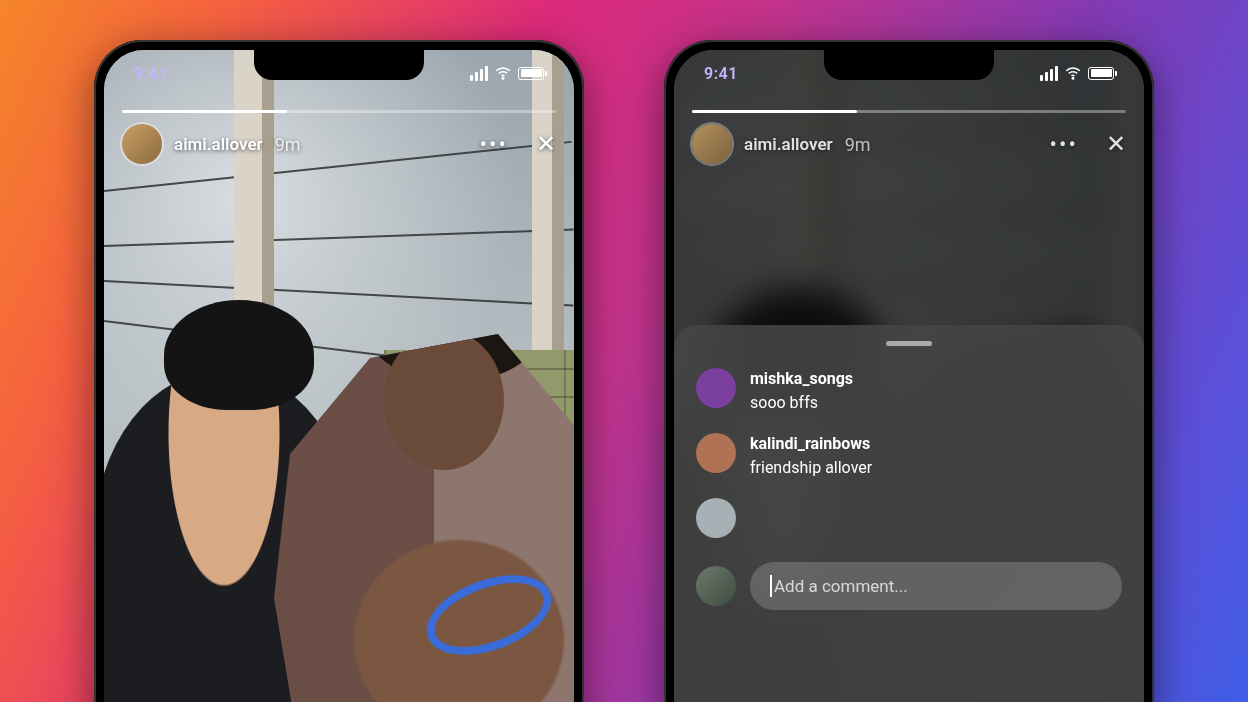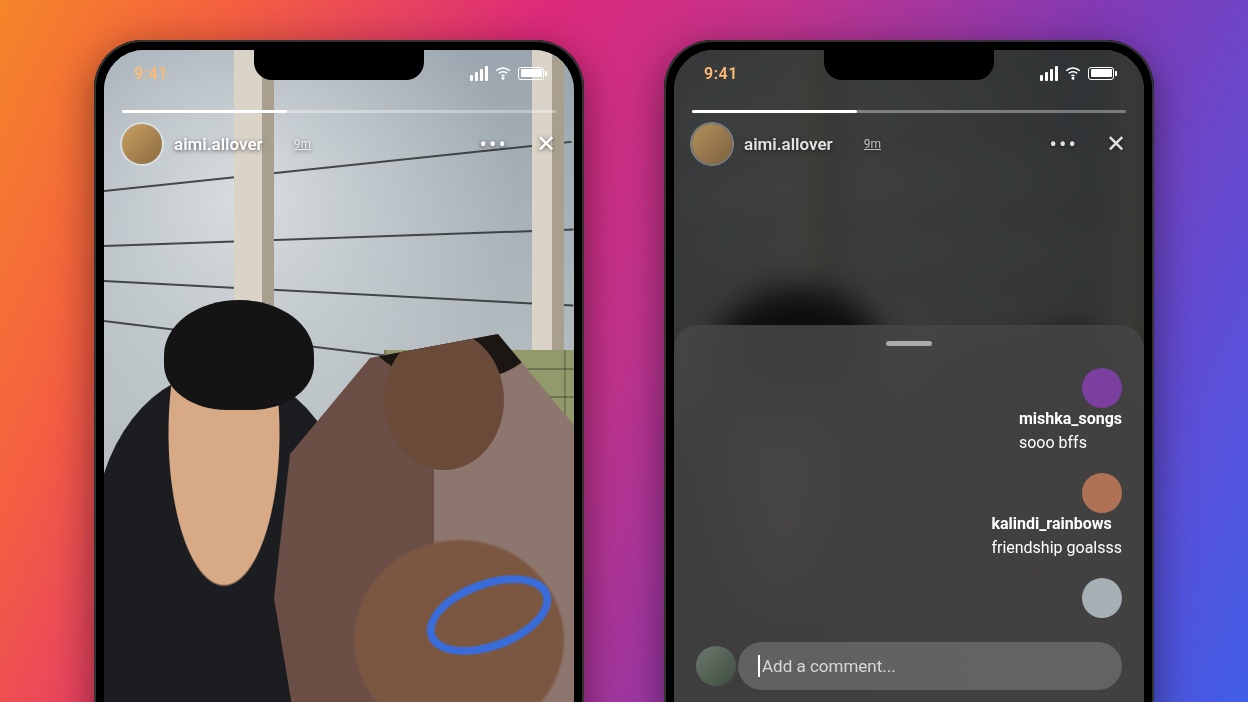--- a/index.html
+++ b/index.html
@@ -47,21 +47,21 @@
   }
 
   .statusbar {
     position: absolute;
     top: 0; left: 0; right: 0;
     height: 46px;
     display: flex;
     justify-content: space-between;
     align-items: center;
     padding: 0 30px;
-    color: #fdba74;
+    color: #c4b5fd;
     z-index: 40;
     font-weight: 600;
   }
   .statusbar .time { font-size: 16px; letter-spacing: .5px; }
   .status-icons { display: flex; gap: 6px; align-items: center; }
   .sig { display: flex; gap: 2px; align-items: flex-end; }
   .sig span { width: 3px; background: #fff; border-radius: 1px; }
   .sig span:nth-child(1){height:6px}.sig span:nth-child(2){height:9px}
   .sig span:nth-child(3){height:12px}.sig span:nth-child(4){height:15px}
   .wifi { width: 18px; height: 18px; }
@@ -112,42 +112,42 @@
       repeating-linear-gradient(0deg, rgba(80,50,50,.45) 0 3px, transparent 3px 28px);
     clip-path: polygon(5% 100%, 0 50%, 12% 15%, 45% 0, 90% 8%, 100% 45%, 98% 100%);
   }
 
   .progress { position:absolute; top:60px; left:18px; right:18px; height:3px; background:rgba(255,255,255,.35); border-radius:2px; z-index:30;}
   .progress>div{height:100%;width:38%;background:#fff;border-radius:2px;}
 
   .story-hdr { position:absolute; top:74px; left:18px; right:18px; display:flex; align-items:center; gap:12px; z-index:30; color:#fff;text-align:right;}
   .avatar { width:40px;height:40px;border-radius:50%;background:linear-gradient(135deg,#c9a063,#8b6a3f);flex-shrink:0;box-shadow:0 0 0 2px rgba(255,255,255,.4);}
   .uname{font-weight:600;font-size:17px;text-shadow:0 1px 4px rgba(0,0,0,.6);}
-  .tstamp{font-size:12px;color:rgba(255,255,255,.8);margin-left:19px;text-shadow:0 1px 4px rgba(0,0,0,.6);text-decoration:underline;}
+  .tstamp{font-size:18px;color:rgba(255,255,255,.8);margin-left:0;text-shadow:0 1px 4px rgba(0,0,0,.6);}
   .hdr-spacer{flex:1;}
   .more{font-size:22px;letter-spacing:2px;color:#fff;text-shadow:0 1px 4px rgba(0,0,0,.6);}
   .close{font-size:24px;color:#fff;margin-left:16px;text-shadow:0 1px 4px rgba(0,0,0,.6);}
 
   .dim{position:absolute;inset:0;background:rgba(15,15,15,.58);z-index:20;}
 
   .sheet{position:absolute;left:0;right:0;bottom:0;top:275px;z-index:30;
     background:rgba(70,70,72,.85);
     backdrop-filter: blur(20px);
     border-top-left-radius:24px;border-top-right-radius:24px;
     padding:16px 22px 0;
     display:flex;flex-direction:column;
   }
   .grabber{width:46px;height:5px;background:rgba(255,255,255,.55);border-radius:3px;margin:0 auto 12px;}
 
-  .comment{display:flex;padding:10px 0;align-items:flex-end;flex-direction:column;}
+  .comment{display:flex;gap:14px;padding:10px 0;align-items:flex-start;}
   .cavatar{width:40px;height:40px;border-radius:50%;flex-shrink:0;}
   .ctxt{color:#fff;font-size:16px;line-height:1.35;}
   .cuser{font-weight:700;display:block;margin-bottom:2px;}
 
-  .inputrow{display:flex;gap:2px;align-items:center;padding:14px 0 16px;}
+  .inputrow{display:flex;gap:14px;align-items:center;padding:14px 0 16px;}
   .pill{flex:1;height:48px;border-radius:24px;background:rgba(255,255,255,.18);display:flex;align-items:center;padding:0 20px;color:rgba(255,255,255,.75);font-size:17px;}
   .pill .caret{width:2px;height:22px;background:#fff;margin-right:2px;animation:blink 1s step-end infinite;}
   @keyframes blink{50%{opacity:0;}}
 
   .blurimg{filter: blur(14px) brightness(.6);transform:scale(1.1);}
 </style>
 </head>
 <body>
 
 <div class="phone">
@@ -266,21 +266,21 @@
         <div class="cavatar" style="background:#7b3fa0"></div>
         <div class="ctxt">
           <span class="cuser">mishka_songs</span>
           <span>sooo bffs</span>
         </div>
       </div>
       <div class="comment">
         <div class="cavatar" style="background:#b07255"></div>
         <div class="ctxt">
           <span class="cuser">kalindi_rainbows</span>
-          <span>friendship goalsss</span>
+          <span>friendship allover</span>
         </div>
       </div>
       <div class="comment">
         <div class="cavatar" style="background:#a6b0b5"></div>
       </div>
 
       <div class="inputrow">
         <div class="cavatar" style="background:linear-gradient(135deg,#6c7a6d,#3e4b3f)"></div>
         <div class="pill">
           <span class="caret"></span>

